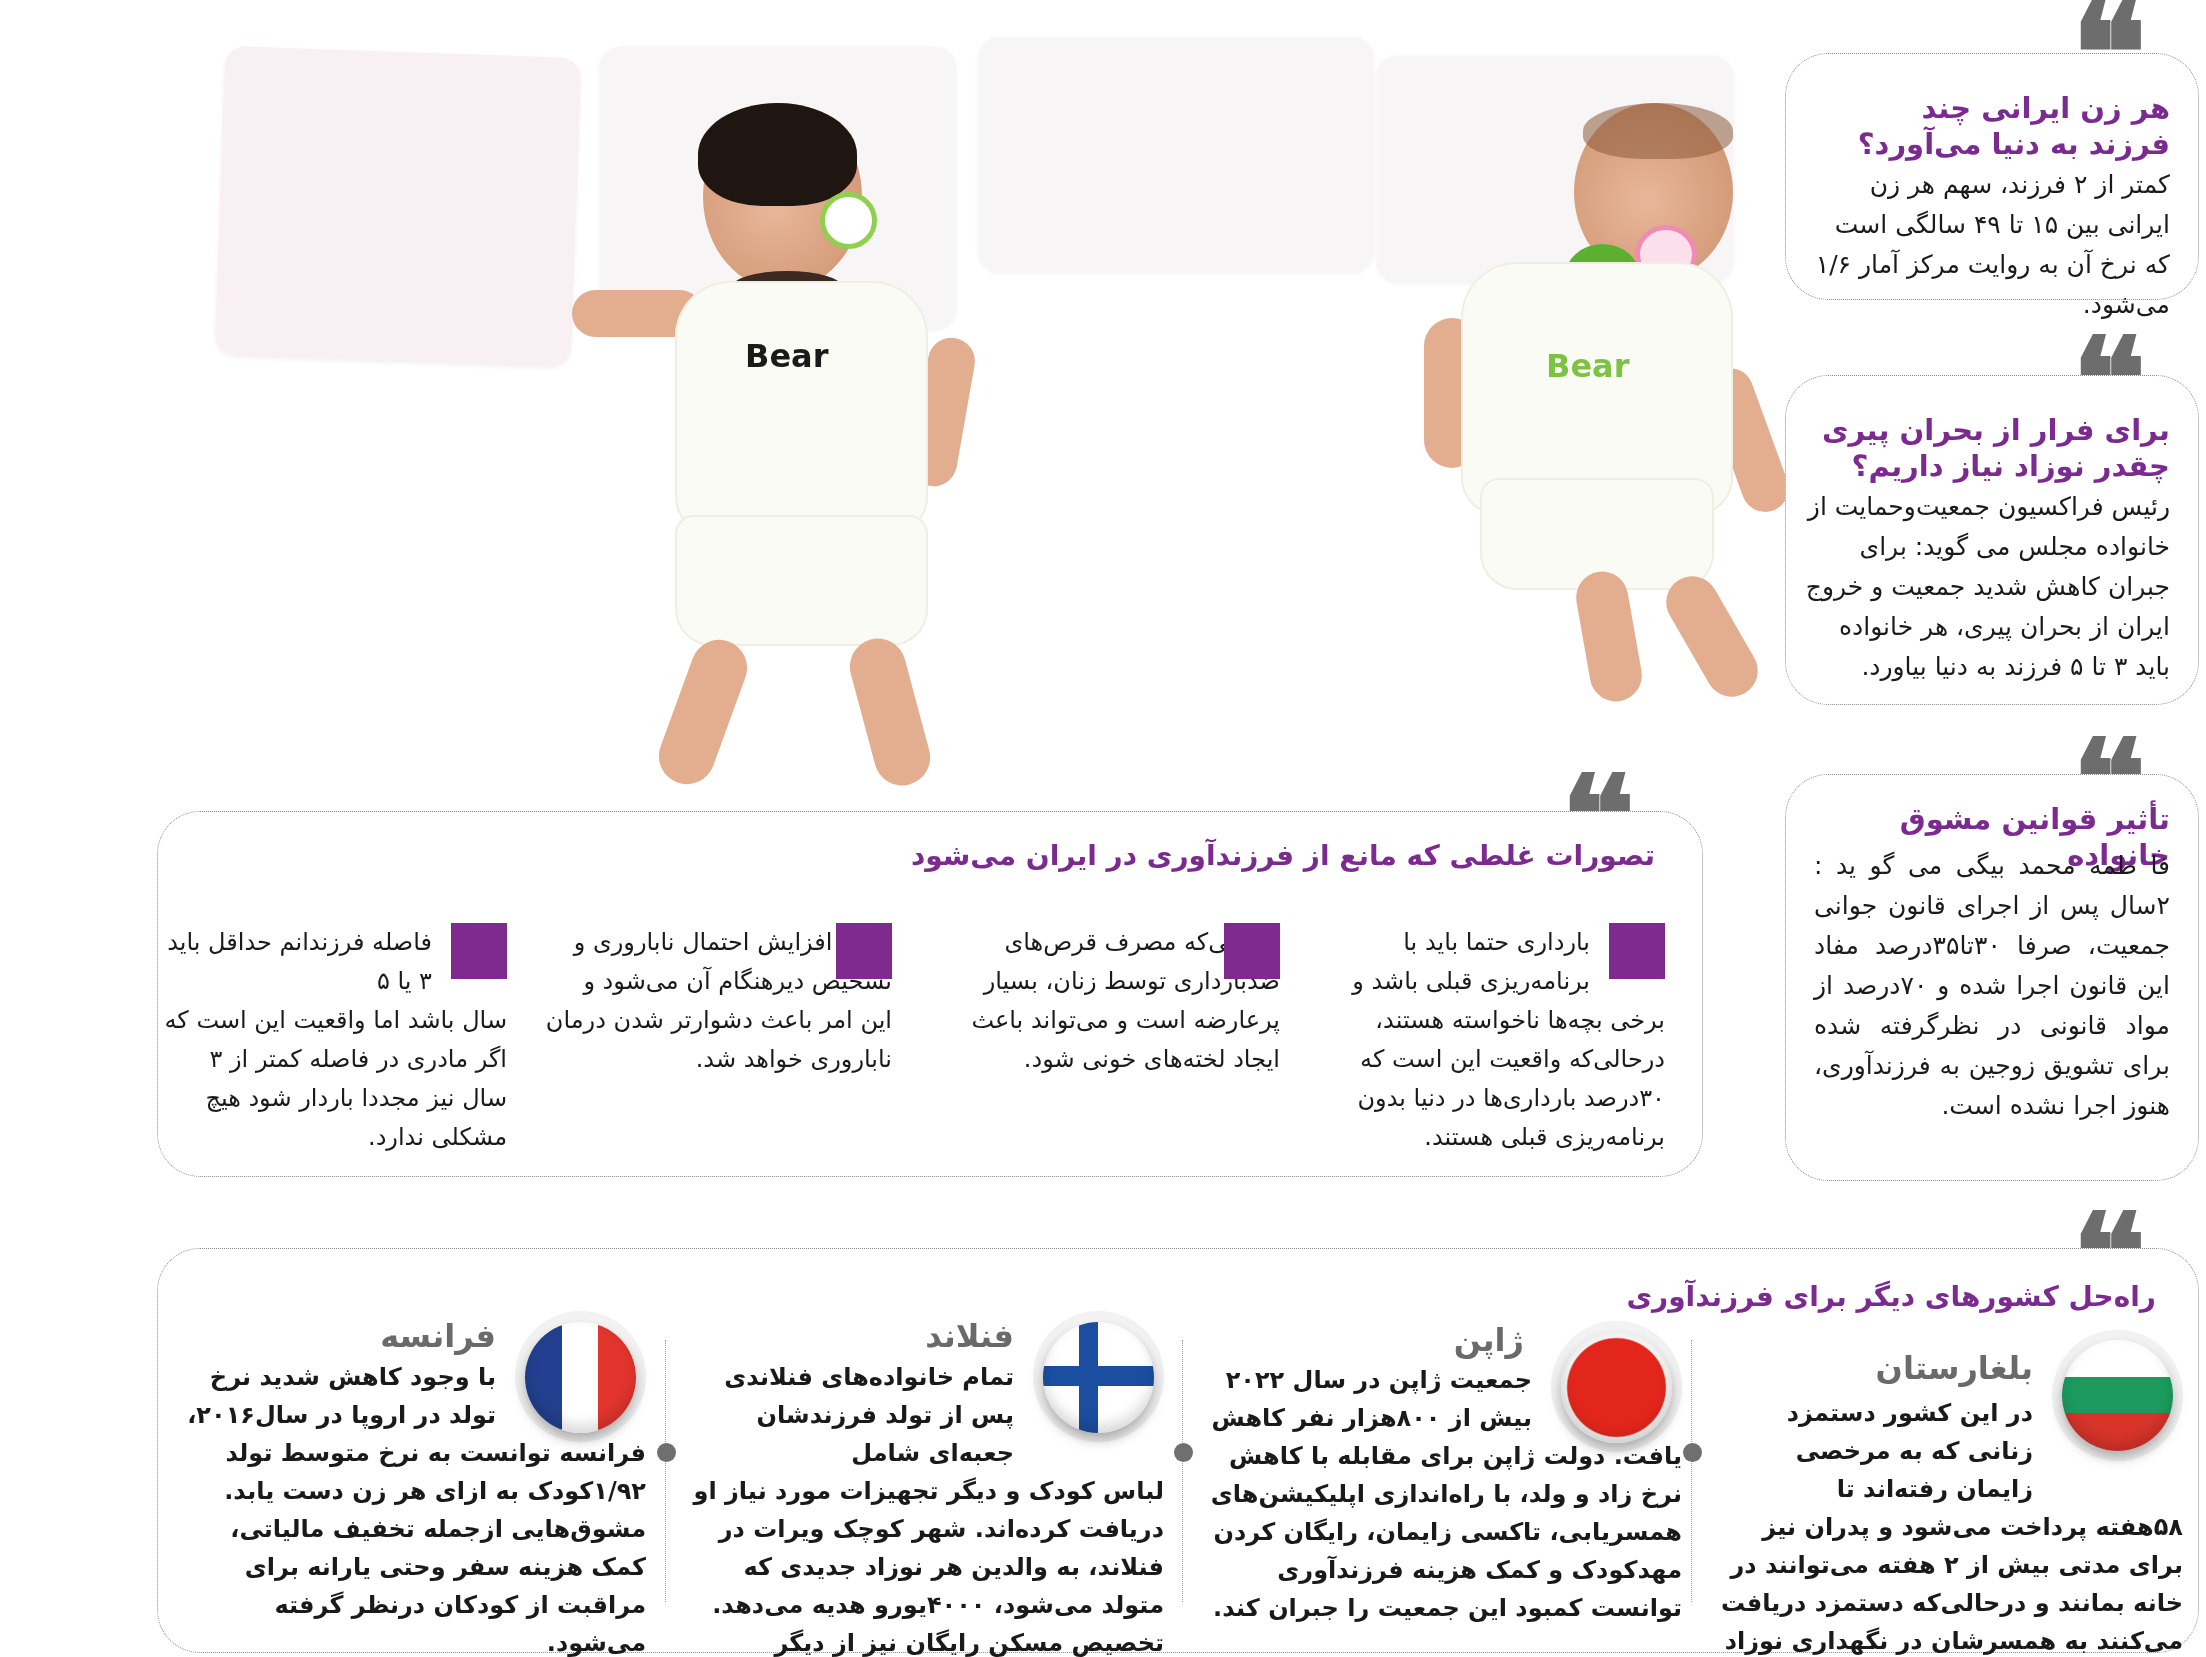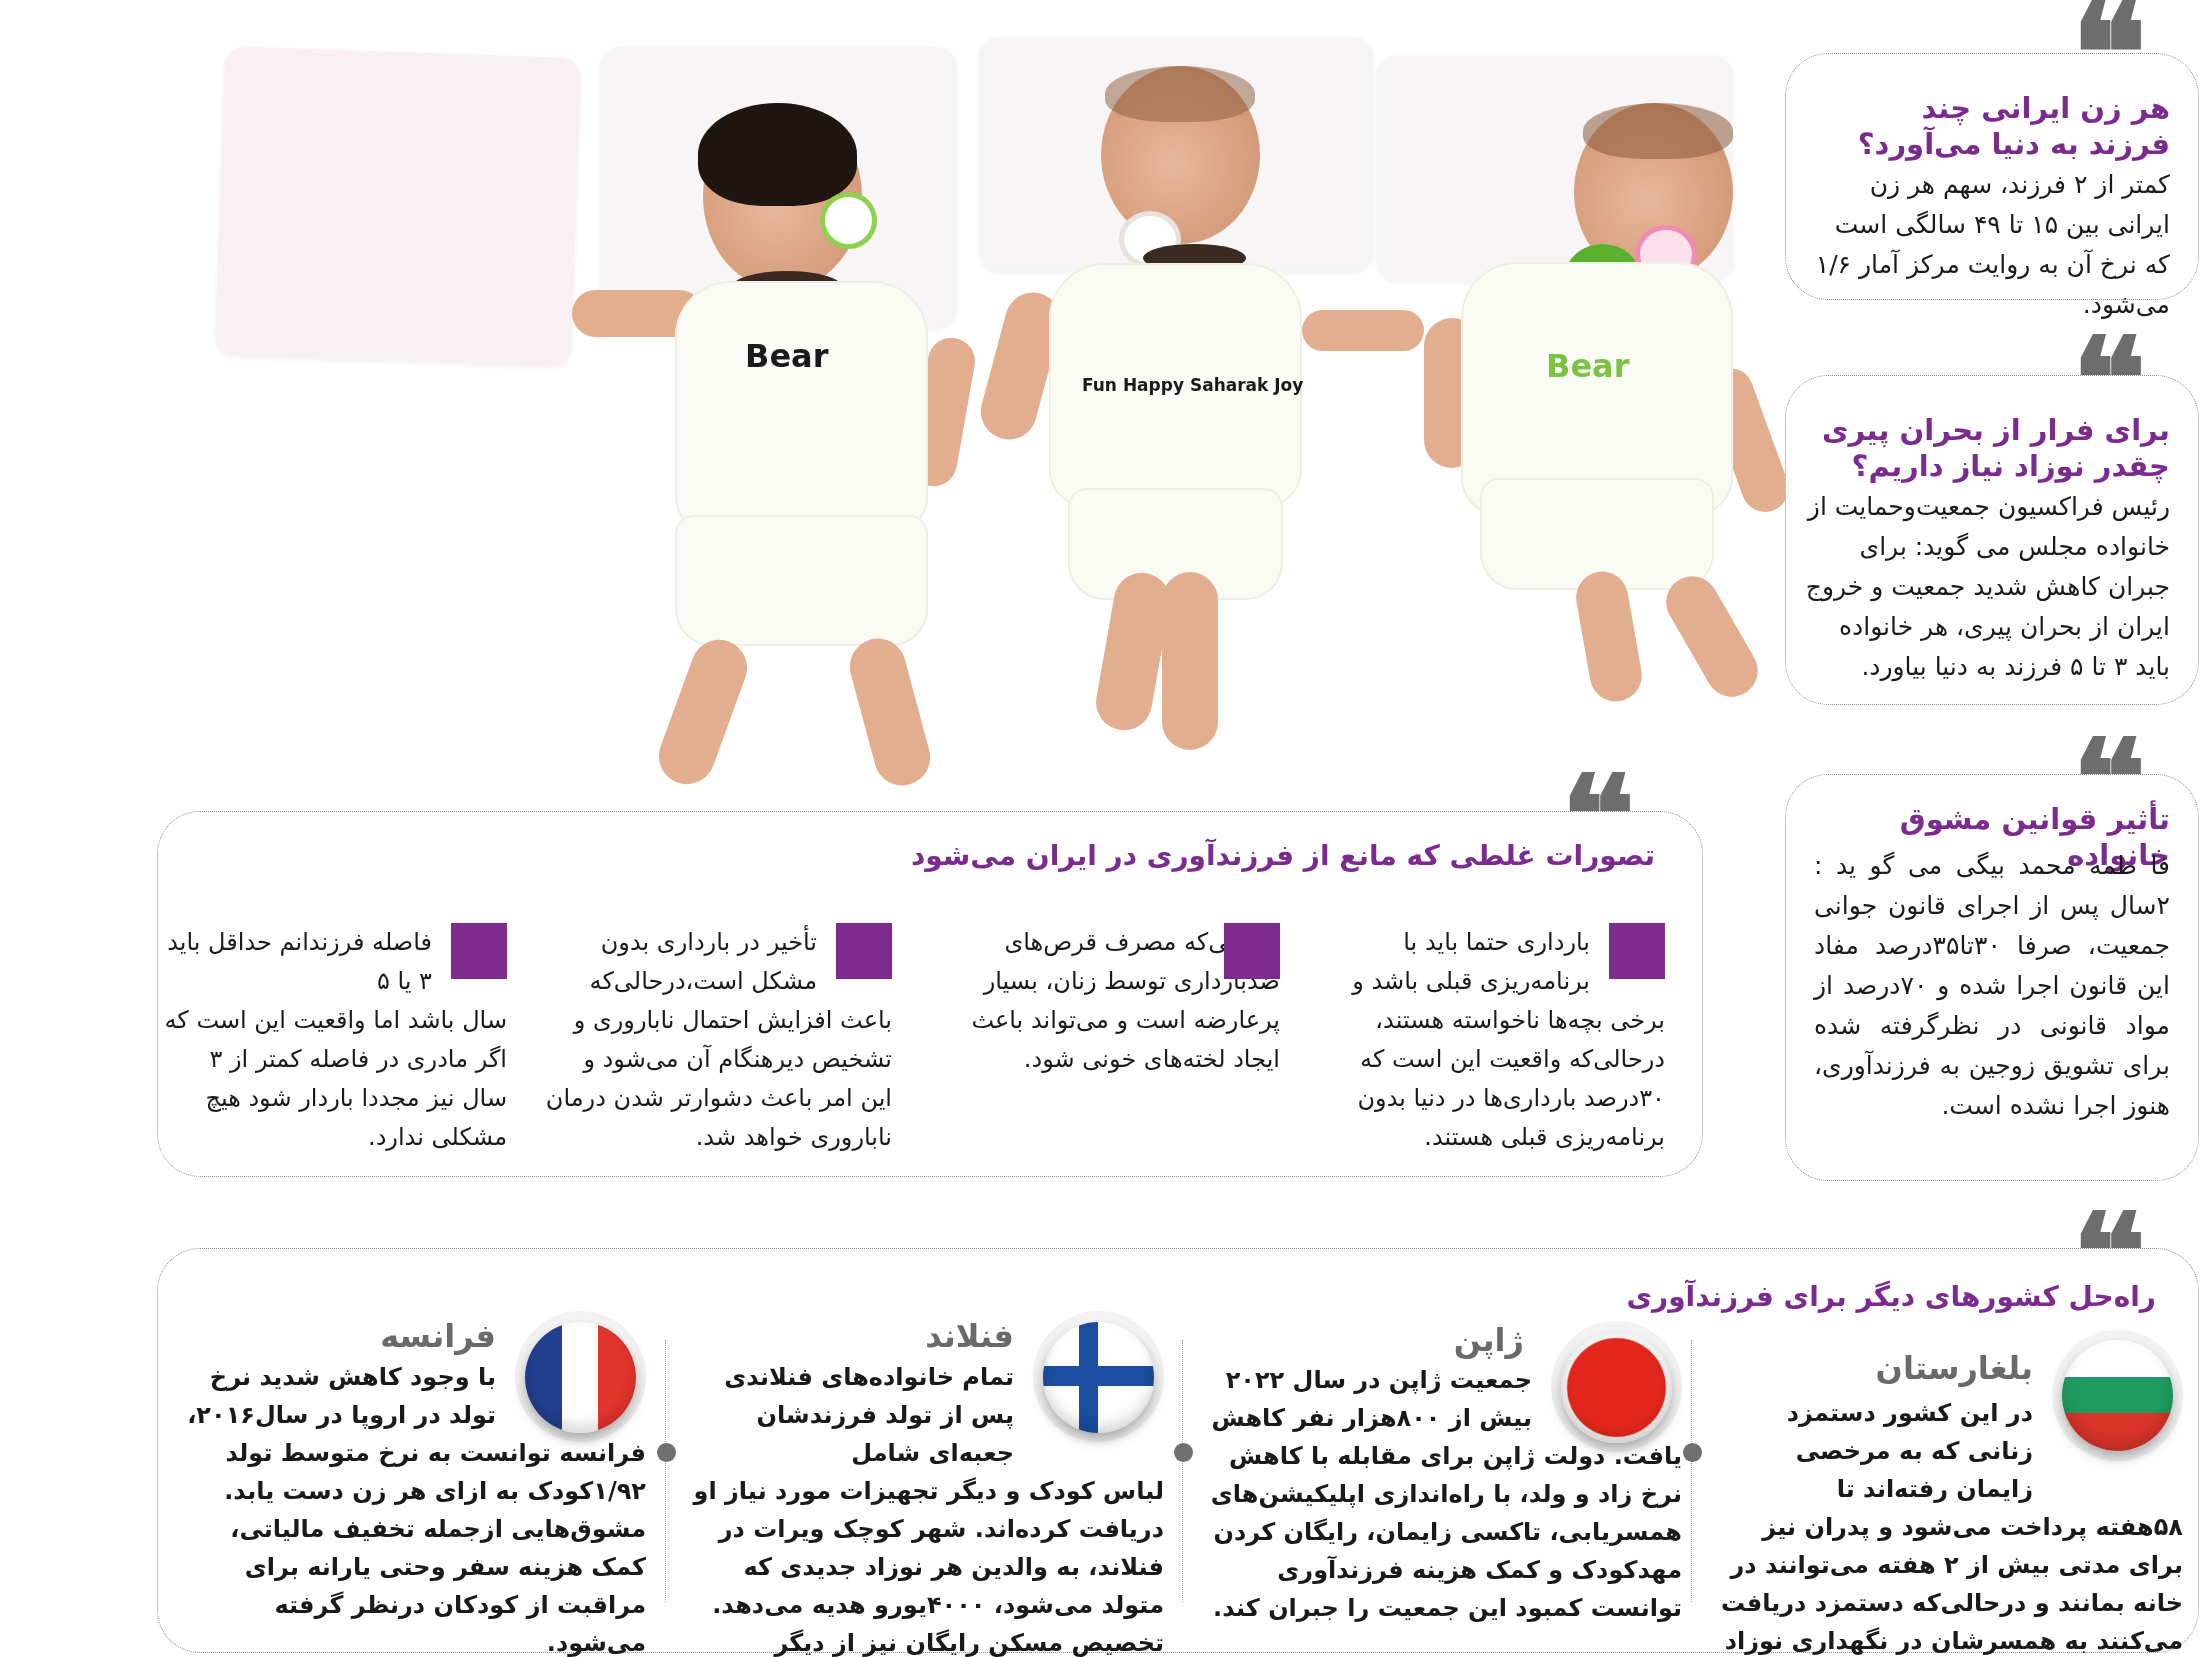--- a/index.html
+++ b/index.html
@@ -58,33 +58,20 @@
     <div class="collar" style="left:159px;top:215px;width:112px;height:34px;background:#3a2a22;"></div>
     <div class="arm" style="left:0;top:234px;width:131px;height:47px;"></div>
     <div class="arm" style="left:347px;top:281px;width:47px;height:150px;transform:rotate(10deg);"></div>
     <div class="body" style="left:103px;top:225px;width:253px;height:253px;"></div>
     <div class="print" style="left:173px;top:281px;font-size:32px;color:#1a1a1a;">Bear</div>
     <div class="shorts" style="left:103px;top:459px;width:253px;height:131px;"></div>
     <div class="leg" style="left:103px;top:581px;width:56px;height:150px;transform:rotate(20deg);"></div>
     <div class="leg" style="left:290px;top:581px;width:56px;height:150px;transform:rotate(-15deg);"></div>
   </div>
 
-  <div class="baby" style="left:993px;top:66px;width:356px;height:675px;">
-    <div class="head" style="left:108px;top:0;width:159px;height:178px;"></div>
-    <div class="hair" style="left:112px;top:0;width:150px;height:56px;background:#8a5a3b;opacity:.5;"></div>
-    <div class="pacifier" style="left:126px;top:145px;width:52px;height:47px;border-color:#e8e2dc;"></div>
-    <div class="collar" style="left:150px;top:178px;width:103px;height:28px;background:#3a2a22;"></div>
-    <div class="arm" style="left:0;top:225px;width:56px;height:150px;transform:rotate(15deg);"></div>
-    <div class="arm" style="left:309px;top:244px;width:122px;height:41px;"></div>
-    <div class="body" style="left:56px;top:197px;width:253px;height:244px;"></div>
-    <div class="print" style="left:89px;top:309px;font-size:17px;color:#1a1a1a;">Fun  Happy Saharak Joy</div>
-    <div class="shorts" style="left:75px;top:422px;width:215px;height:112px;"></div>
-    <div class="leg" style="left:169px;top:506px;width:56px;height:178px;"></div>
-    <div class="leg" style="left:112px;top:506px;width:56px;height:159px;transform:rotate(10deg);"></div>
-  </div>
 
   <div class="baby" style="left:1424px;top:103px;width:356px;height:600px;">
     <div class="head" style="left:150px;top:0;width:159px;height:178px;"></div>
     <div class="hair" style="left:159px;top:0;width:150px;height:56px;background:#8a5a3b;opacity:.55;"></div>
     <div class="pacifier" style="left:211px;top:122px;width:52px;height:49px;border-color:#f08bb5;background:#fbe0ec;"></div>
     <div class="collar" style="left:141px;top:141px;width:75px;height:66px;background:#5bb030;"></div>
     <div class="arm" style="left:0;top:215px;width:56px;height:150px;"></div>
     <div class="arm" style="left:300px;top:262px;width:47px;height:150px;transform:rotate(-20deg);"></div>
     <div class="body" style="left:37px;top:159px;width:272px;height:253px;"></div>
     <div class="print" style="left:122px;top:244px;font-size:32px;color:#7cc243;">Bear</div>
@@ -119,21 +106,21 @@
   <div class="misc-item rtl" style="right:37px;top:111px;">
     <div class="misc-square"></div>
     <div class="misc-text"><span class="first">بارداری حتما باید با برنامه‌ریزی قبلی باشد و</span><span>برخی بچه‌ها ناخواسته هستند، درحالی‌که واقعیت این است که ۳۰درصد بارداری‌ها در دنیا بدون برنامه‌ریزی قبلی هستند.</span></div>
   </div>
   <div class="misc-item rtl" style="right:422px;top:111px;">
     <div class="misc-square"></div>
     <div class="misc-text"><span>درحالی‌که مصرف قرص‌های ضدبارداری توسط زنان، بسیار پرعارضه است و می‌تواند باعث ایجاد لخته‌های خونی شود.</span></div>
   </div>
   <div class="misc-item rtl" style="right:810px;top:111px;">
     <div class="misc-square"></div>
-    <div class="misc-text"><span class="first">تأخیر در بارداری بدون مشکل است،درحالی‌که</span><span>باعث افزایش احتمال ناباروری و تشخیص دیرهنگام آن می‌شود و این امر باعث دشوارتر شدن درمان ناباروری خواهد شد.</span></div>
+    <div class="misc-text"><span>باعث افزایش احتمال ناباروری و تشخیص دیرهنگام آن می‌شود و این امر باعث دشوارتر شدن درمان ناباروری خواهد شد.</span></div>
   </div>
   <div class="misc-item rtl" style="right:1195px;top:111px;">
     <div class="misc-square"></div>
     <div class="misc-text"><span class="first">فاصله فرزندانم حداقل باید ۳ یا ۵</span><span>سال باشد اما واقعیت این است که اگر مادری در فاصله کمتر از ۳ سال نیز مجددا باردار شود هیچ مشکلی ندارد.</span></div>
   </div>
 </div>
 
 <div class="qmark" style="left:2071px;top:1195px;">❝</div>
 <div class="qbox rtl" style="left:157px;top:1248px;width:2040px;height:403px;">
   <div class="qtitle" style="position:absolute;right:42px;top:30px;font-size:28px;">راه‌حل کشورهای دیگر برای فرزندآوری</div>

